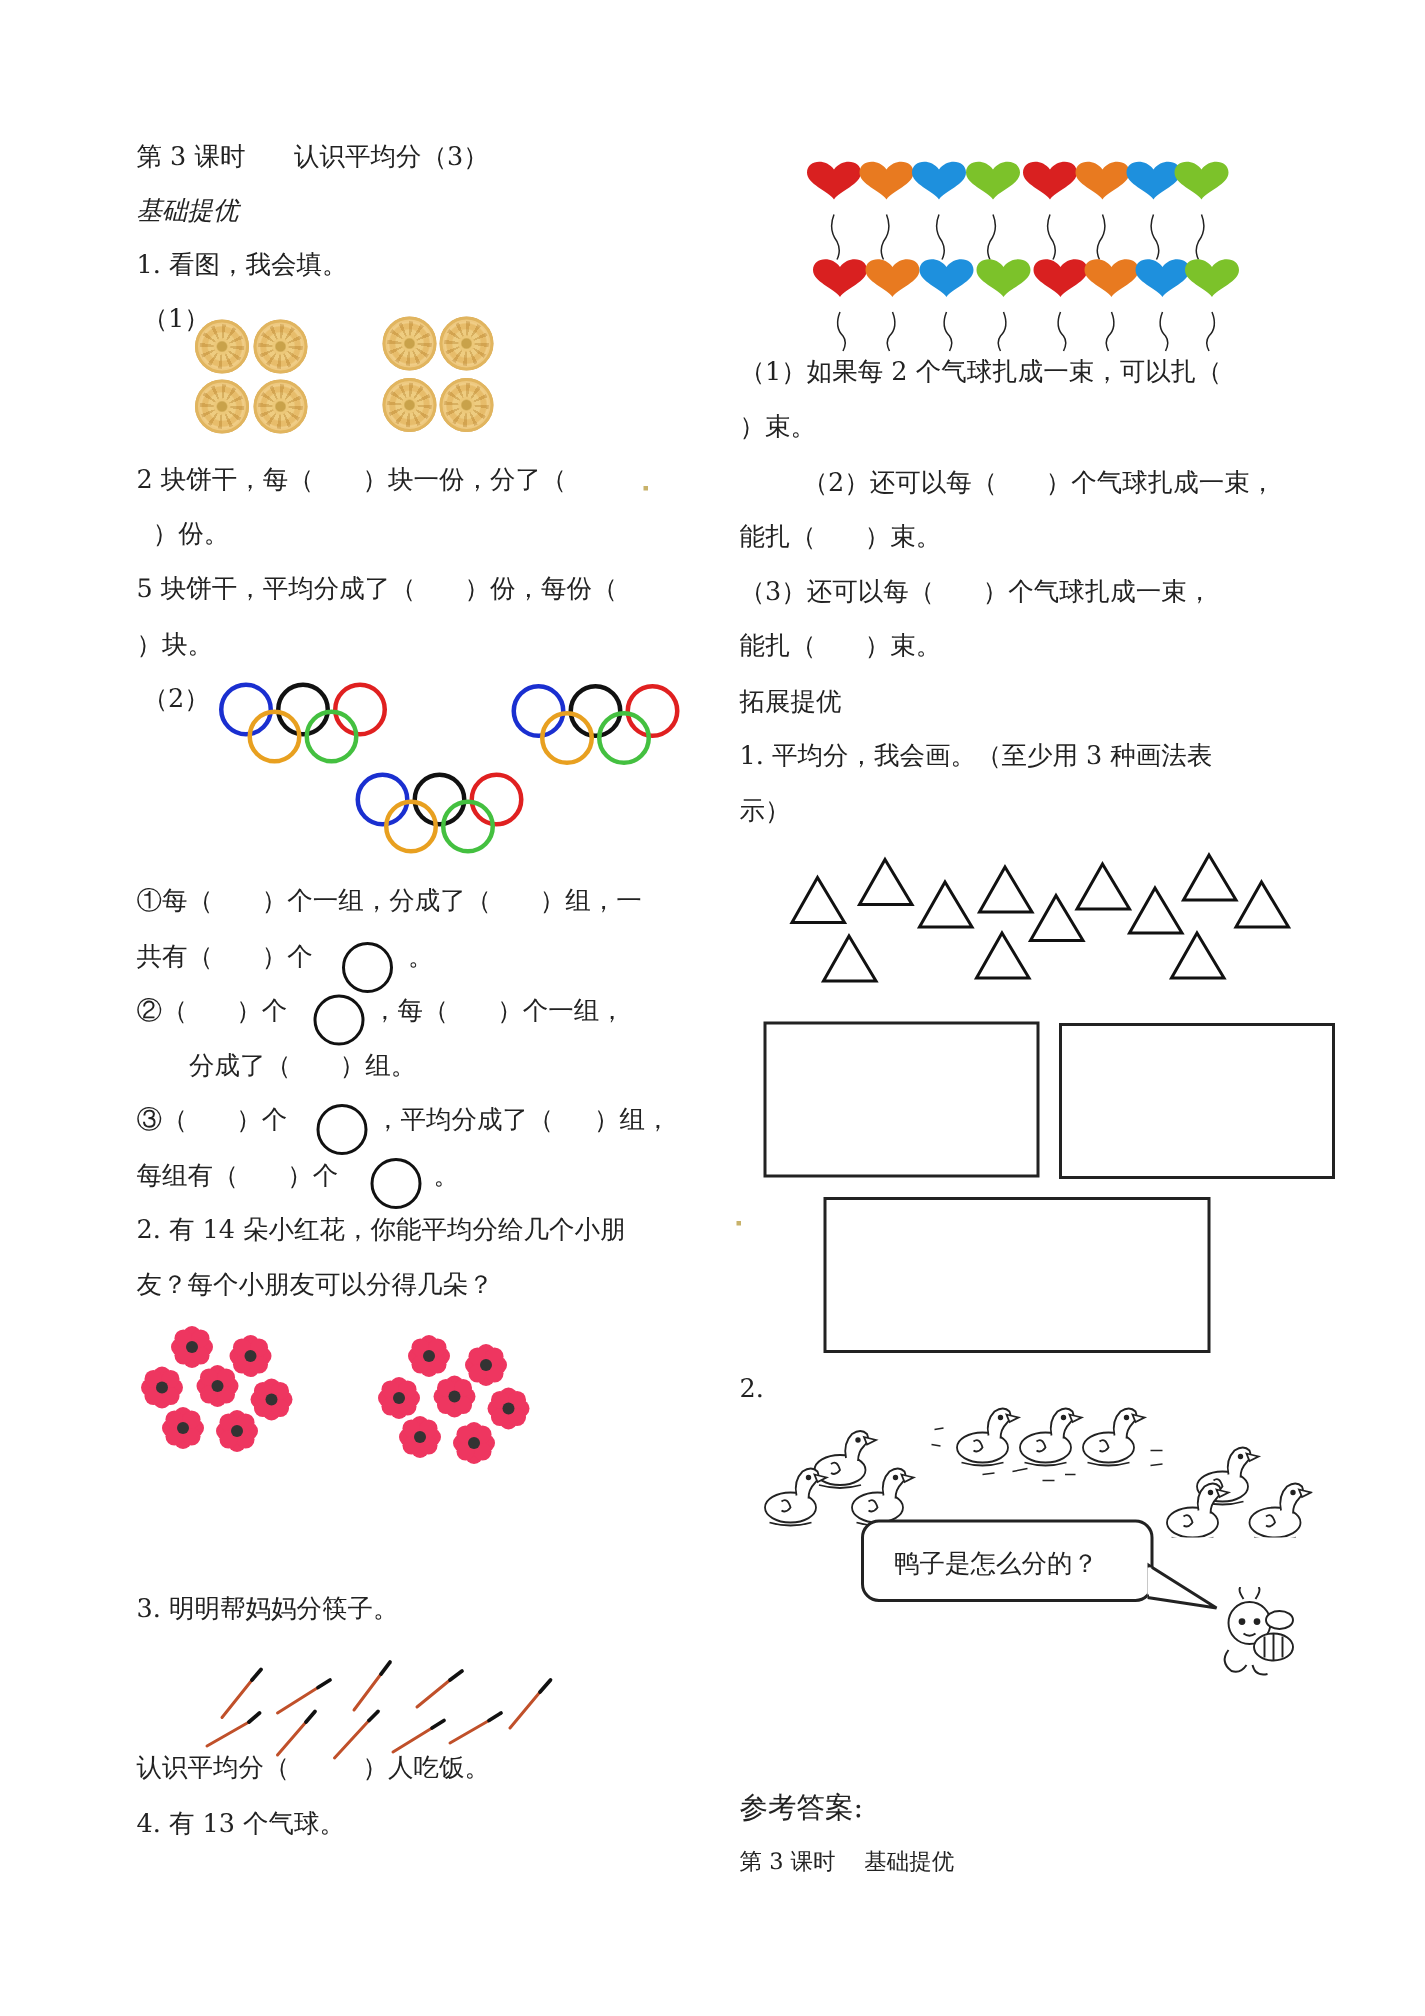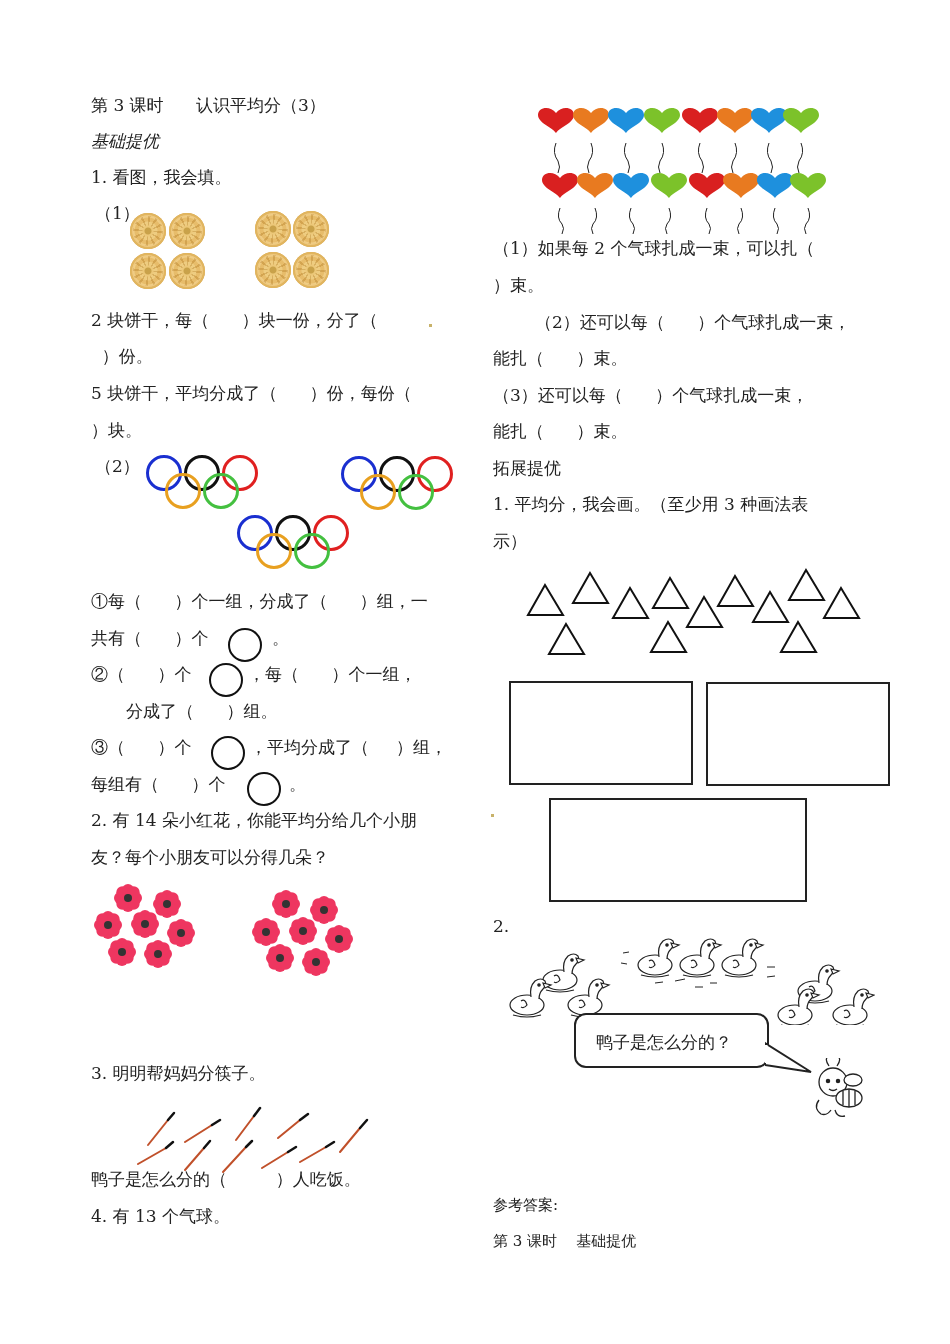--- a/index.html
+++ b/index.html
@@ -150,21 +150,21 @@
       <line x1="170" y1="20" x2="178" y2="14" stroke="#111" stroke-width="2.5"></line>
     <line x1="132" y1="68" x2="158" y2="52" stroke="#c0502a" stroke-width="2"></line>
       <line x1="158" y1="52" x2="166" y2="47" stroke="#111" stroke-width="2.5"></line>
     <line x1="170" y1="62" x2="196" y2="47" stroke="#c0502a" stroke-width="2"></line>
       <line x1="196" y1="47" x2="204" y2="42" stroke="#111" stroke-width="2.5"></line>
     <line x1="210" y1="52" x2="230" y2="28" stroke="#c0502a" stroke-width="2"></line>
       <line x1="230" y1="28" x2="237" y2="20" stroke="#111" stroke-width="2.5"></line>
   </g>
 </svg>
 
-<div class="t" style="left:91px;top:1168px;">鸭子是怎么分的（         ）人吃饭。</div>
+<div class="t" style="left:91px;top:1168px;">认识平均分（         ）人吃饭。</div>
 <div class="t" style="left:91px;top:1205px;">4. 有 13 个气球。</div>
 
 <svg class="abs" style="left:525px;top:98px;" width="320" height="140">
   <defs>
     <path id="heart" d="M0,10 C-4,4 -18,0 -18,-8 C-18,-16 -6,-18 0,-10 C6,-18 18,-16 18,-8 C18,0 4,4 0,10 Z"></path>
   </defs>
 
   <g>
     <path d="M31,45 q-4,10 2,18 q3,6 0,12" stroke="#222" fill="none" stroke-width="1"></path>
     <path d="M66,45 q4,10 -2,18 q-3,6 0,12" stroke="#222" fill="none" stroke-width="1"></path>
@@ -288,14 +288,14 @@
     <circle cx="33" cy="23" r="1.6" fill="#222"></circle>
     <path d="M24,31 q4,3 8,0" fill="none"></path>
     <ellipse cx="44" cy="40" rx="13" ry="9"></ellipse>
     <path d="M38,33 v14 M44,31 v18 M50,33 v14" fill="none"></path>
     <ellipse cx="48" cy="22" rx="9" ry="6"></ellipse>
     <path d="M14,42 q-6,8 2,14 q6,2 10,-4"></path>
     <path d="M30,52 q2,8 10,6" fill="none"></path>
   </g>
 </svg>
 
-<div class="t" style="left:493px;top:1194px;font-size:15px;">参考答案:</div>
+<div class="t" style="left:493px;top:1194px;font-size:19px;">参考答案:</div>
 <div class="t" style="left:493px;top:1230px;font-size:15px;">第 3 课时    基础提优</div>
 
 </body></html>

